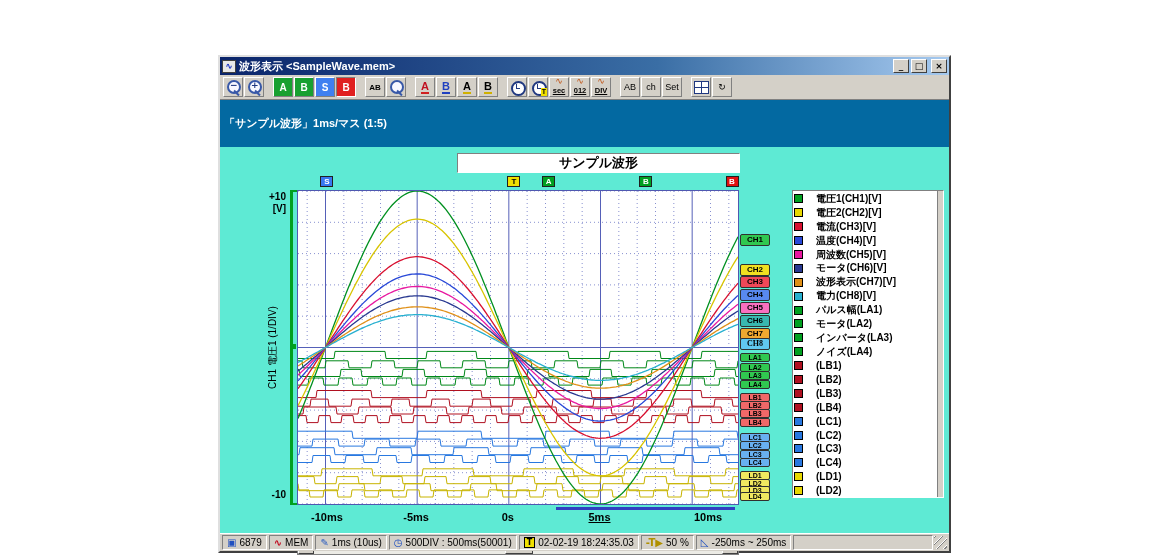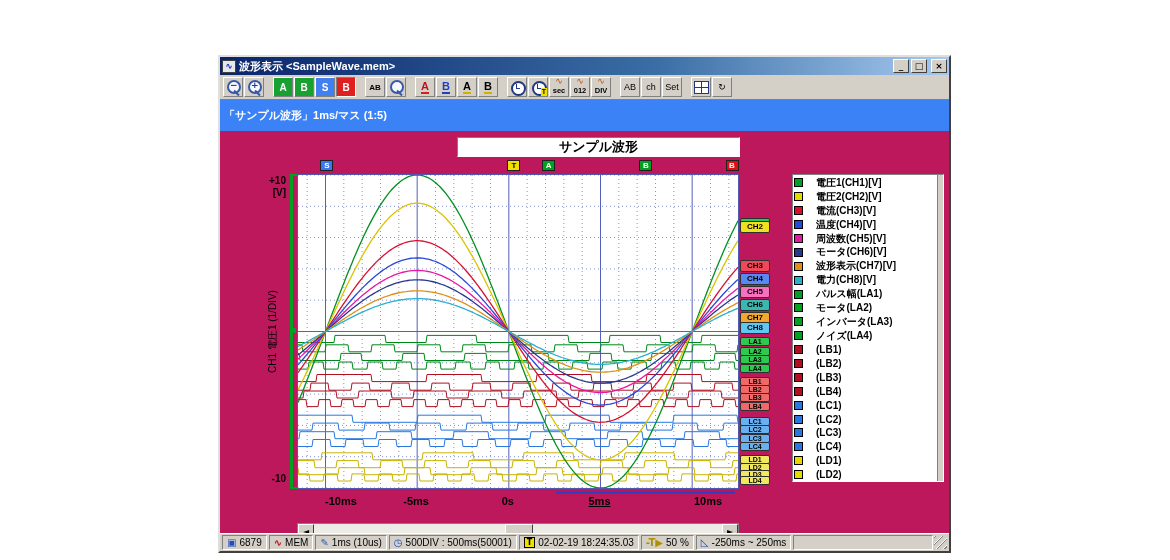--- a/index.html
+++ b/index.html
@@ -43,31 +43,31 @@
   .tb-btn.ul-yellow .tb-label { border-bottom:2px solid #d0b000; }
   .tb-btn.sup .tb-label { font-weight:bold; font-size:8px; }
   .tb-btn.clock::before { content:""; position:absolute; top:3px; left:3px; width:11px; height:11px;
     border:2px solid #203880; border-radius:50%; background:#fff; }
   .tb-btn.clock::after { content:""; position:absolute; top:6px; left:8px; width:3px; height:4px;
     border-left:1px solid #203880; border-bottom:1px solid #203880; }
   .tb-btn.clock .tb-label { position:absolute; bottom:0; right:0; font:bold 7px/8px "Liberation Sans",sans-serif;
     background:#f0e000; padding:0 1px; }
   .tb-btn.wave::before { content:"\223F"; position:absolute; top:-2px; left:50%; transform:translateX(-50%);
     font-size:9px; color:#c05010; }
-  .tb-btn.wave .tb-label { font:bold 7.5px "Liberation Sans",sans-serif; margin-top:7px; }
+  .tb-btn.wave .tb-label { font:bold 7.5px "Liberation Sans",sans-serif; margin-top:7px;text-decoration:underline; }
   .tb-btn.gridicon::before { content:""; width:13px; height:11px; border:1px solid #203880; background:
     linear-gradient(#203880 0 0) 50% 0/1px 100% no-repeat,
     linear-gradient(#203880 0 0) 0 50%/100% 1px no-repeat, #fff; }
 
   
-  .infobar { flex:0 0 15px; background:#3b82f6; color:#fff; font:bold 11px/15px "Liberation Sans",sans-serif;
-    padding:8px 4px; white-space:nowrap; }
-
-  
-  .main { position:relative; flex:1 1 auto; background:#be185d;padding-left:17px; }
+  .infobar { flex:0 0 15px; background:#0369a1; color:#fff; font:bold 11px/15px "Liberation Sans",sans-serif;
+    padding:16px 4px; white-space:nowrap; }
+
+  
+  .main { position:relative; flex:1 1 auto; background:#5eead4;padding-left:17px; }
   .chart-title-box { position:absolute; left:237px; top:6px; width:283px; height:20px; background:#fff;
     border:1px solid; border-color:#808080 #fff #fff #808080; text-align:center;
     font:bold 13px/18px "Liberation Sans",sans-serif; }
   #marker-row { position:absolute; left:77px; top:29px; width:442px; height:12px; overflow:hidden; }
   .marker { position:absolute; top:0; width:13px; height:11px; border:1px solid #202020;
     font:bold 8px/10px "Liberation Sans",sans-serif; text-align:center; }
   .ylab { position:absolute; font:bold 10px "Liberation Sans",sans-serif; width:36px; text-align:right; }
   .yrot { position:absolute; left:-98px; top:194px; width:300px; height:13px; transform:rotate(-90deg);
     font:10px "Liberation Sans",sans-serif; text-align:center; }
   .scalebar { position:absolute; left:70px; top:43px; width:5px; height:315px; border-left:3px solid #00a020; }
@@ -282,27 +282,27 @@
             <path d="M0 189.9 L2 187.6 L4 185.3 L6 183.0 L8 180.6 L10 178.2 L12 175.8 L14 173.4 L16 170.9 L18 168.4 L20 165.9 L22 163.4 L24 160.9 L26 158.4 L28 155.9 L30 153.3 L32 150.8 L34 148.3 L36 145.8 L38 143.3 L40 140.9 L42 138.4 L44 136.0 L46 133.6 L48 131.2 L50 128.8 L52 126.5 L54 124.2 L56 122.0 L58 119.8 L60 117.6 L62 115.5 L64 113.4 L66 111.4 L68 109.5 L70 107.5 L72 105.7 L74 103.9 L76 102.2 L78 100.5 L80 98.9 L82 97.4 L84 95.9 L86 94.5 L88 93.2 L90 91.9 L92 90.8 L94 89.7 L96 88.7 L98 87.7 L100 86.9 L102 86.1 L104 85.4 L106 84.8 L108 84.3 L110 83.9 L112 83.5 L114 83.2 L116 83.1 L118 83.0 L120 83.0 L122 83.0 L124 83.2 L126 83.4 L128 83.8 L130 84.2 L132 84.7 L134 85.3 L136 86.0 L138 86.7 L140 87.6 L142 88.5 L144 89.5 L146 90.6 L148 91.7 L150 93.0 L152 94.3 L154 95.7 L156 97.1 L158 98.6 L160 100.2 L162 101.9 L164 103.6 L166 105.4 L168 107.2 L170 109.1 L172 111.1 L174 113.1 L176 115.2 L178 117.3 L180 119.4 L182 121.6 L184 123.9 L186 126.1 L188 128.4 L190 130.8 L192 133.2 L194 135.6 L196 138.0 L198 140.5 L200 142.9 L202 145.4 L204 147.9 L206 150.4 L208 152.9 L210 155.4 L212 158.0 L214 160.5 L216 163.0 L218 165.5 L220 168.0 L222 170.5 L224 173.0 L226 175.4 L228 177.8 L230 180.2 L232 182.6 L234 184.9 L236 187.2 L238 189.5 L240 191.8 L242 193.9 L244 196.1 L246 198.2 L248 200.2 L250 202.2 L252 204.2 L254 206.1 L256 207.9 L258 209.7 L260 211.4 L262 213.0 L264 214.6 L266 216.1 L268 217.6 L270 218.9 L272 220.2 L274 221.5 L276 222.6 L278 223.7 L280 224.7 L282 225.6 L284 226.4 L286 227.1 L288 227.8 L290 228.4 L292 228.9 L294 229.3 L296 229.6 L298 229.8 L300 230.0 L302 230.1 L304 230.0 L306 229.9 L308 229.7 L310 229.4 L312 229.1 L314 228.6 L316 228.1 L318 227.5 L320 226.8 L322 226.0 L324 225.1 L326 224.2 L328 223.1 L330 222.0 L332 220.9 L334 219.6 L336 218.3 L338 216.9 L340 215.4 L342 213.8 L344 212.2 L346 210.5 L348 208.8 L350 207.0 L352 205.1 L354 203.2 L356 201.2 L358 199.2 L360 197.1 L362 195.0 L364 192.9 L366 190.6 L368 188.4 L370 186.1 L372 183.8 L374 181.4 L376 179.0 L378 176.6 L380 174.2 L382 171.7 L384 169.2 L386 166.8 L388 164.3 L390 161.7 L392 159.2 L394 156.7 L396 154.2 L398 151.7 L400 149.2 L402 146.7 L404 144.2 L406 141.7 L408 139.2 L410 136.8 L412 134.4 L414 132.0 L416 129.6 L418 127.3 L420 125.0 L422 122.7 L424 120.5 L426 118.3 L428 116.2 L430 114.1 L432 112.1 L434 110.1 L436 108.2 L438 106.3 L440 104.5 " stroke="#2848d8" fill="none" stroke-width="1.3"></path>
             <path d="M0 184.2 L2 182.3 L4 180.4 L6 178.5 L8 176.5 L10 174.5 L12 172.5 L14 170.5 L16 168.5 L18 166.4 L20 164.3 L22 162.2 L24 160.2 L26 158.1 L28 156.0 L30 153.9 L32 151.8 L34 149.7 L36 147.6 L38 145.6 L40 143.5 L42 141.5 L44 139.5 L46 137.5 L48 135.5 L50 133.5 L52 131.6 L54 129.7 L56 127.9 L58 126.0 L60 124.2 L62 122.5 L64 120.8 L66 119.1 L68 117.5 L70 115.9 L72 114.3 L74 112.9 L76 111.4 L78 110.0 L80 108.7 L82 107.4 L84 106.2 L86 105.1 L88 104.0 L90 102.9 L92 102.0 L94 101.1 L96 100.2 L98 99.4 L100 98.7 L102 98.1 L104 97.5 L106 97.0 L108 96.6 L110 96.2 L112 95.9 L114 95.7 L116 95.6 L118 95.5 L120 95.5 L122 95.5 L124 95.7 L126 95.9 L128 96.2 L130 96.5 L132 96.9 L134 97.4 L136 98.0 L138 98.6 L140 99.3 L142 100.1 L144 100.9 L146 101.8 L148 102.8 L150 103.8 L152 104.9 L154 106.0 L156 107.2 L158 108.5 L160 109.8 L162 111.2 L164 112.6 L166 114.1 L168 115.6 L170 117.2 L172 118.8 L174 120.5 L176 122.2 L178 123.9 L180 125.7 L182 127.6 L184 129.4 L186 131.3 L188 133.2 L190 135.2 L192 137.1 L194 139.1 L196 141.2 L198 143.2 L200 145.2 L202 147.3 L204 149.4 L206 151.5 L208 153.5 L210 155.6 L212 157.7 L214 159.8 L216 161.9 L218 164.0 L220 166.0 L222 168.1 L224 170.2 L226 172.2 L228 174.2 L230 176.2 L232 178.2 L234 180.1 L236 182.0 L238 183.9 L240 185.8 L242 187.6 L244 189.4 L246 191.1 L248 192.8 L250 194.5 L252 196.1 L254 197.6 L256 199.2 L258 200.6 L260 202.1 L262 203.4 L264 204.7 L266 206.0 L268 207.2 L270 208.3 L272 209.4 L274 210.4 L276 211.3 L278 212.2 L280 213.1 L282 213.8 L284 214.5 L286 215.1 L288 215.7 L290 216.1 L292 216.5 L294 216.9 L296 217.2 L298 217.4 L300 217.5 L302 217.5 L304 217.5 L306 217.4 L308 217.3 L310 217.0 L312 216.7 L314 216.4 L316 215.9 L318 215.4 L320 214.8 L322 214.2 L324 213.4 L326 212.7 L328 211.8 L330 210.9 L332 209.9 L334 208.9 L336 207.8 L338 206.6 L340 205.4 L342 204.1 L344 202.7 L346 201.3 L348 199.9 L350 198.4 L352 196.9 L354 195.3 L356 193.6 L358 192.0 L360 190.2 L362 188.5 L364 186.7 L366 184.8 L368 183.0 L370 181.1 L372 179.1 L374 177.2 L376 175.2 L378 173.2 L380 171.2 L382 169.1 L384 167.1 L386 165.0 L388 162.9 L390 160.9 L392 158.8 L394 156.7 L396 154.6 L398 152.5 L400 150.4 L402 148.3 L404 146.3 L406 144.2 L408 142.2 L410 140.1 L412 138.1 L414 136.2 L416 134.2 L418 132.3 L420 130.4 L422 128.5 L424 126.6 L426 124.8 L428 123.1 L430 121.3 L432 119.6 L434 118.0 L436 116.4 L438 114.8 L440 113.3 " stroke="#e818a0" fill="none" stroke-width="1.3"></path>
             <path d="M0 179.9 L2 178.4 L4 176.7 L6 175.1 L8 173.4 L10 171.8 L12 170.1 L14 168.3 L16 166.6 L18 164.9 L20 163.1 L22 161.4 L24 159.6 L26 157.8 L28 156.1 L30 154.3 L32 152.5 L34 150.8 L36 149.0 L38 147.3 L40 145.5 L42 143.8 L44 142.1 L46 140.4 L48 138.7 L50 137.1 L52 135.4 L54 133.8 L56 132.3 L58 130.7 L60 129.2 L62 127.7 L64 126.3 L66 124.8 L68 123.5 L70 122.1 L72 120.8 L74 119.6 L76 118.4 L78 117.2 L80 116.1 L82 115.0 L84 114.0 L86 113.0 L88 112.0 L90 111.2 L92 110.4 L94 109.6 L96 108.9 L98 108.2 L100 107.6 L102 107.1 L104 106.6 L106 106.2 L108 105.8 L110 105.5 L112 105.2 L114 105.1 L116 104.9 L118 104.9 L120 104.9 L122 104.9 L124 105.0 L126 105.2 L128 105.4 L130 105.7 L132 106.1 L134 106.5 L136 107.0 L138 107.5 L140 108.1 L142 108.8 L144 109.5 L146 110.2 L148 111.0 L150 111.9 L152 112.8 L154 113.8 L156 114.8 L158 115.9 L160 117.0 L162 118.2 L164 119.4 L166 120.6 L168 121.9 L170 123.2 L172 124.6 L174 126.0 L176 127.5 L178 129.0 L180 130.5 L182 132.0 L184 133.6 L186 135.2 L188 136.8 L190 138.5 L192 140.1 L194 141.8 L196 143.5 L198 145.2 L200 147.0 L202 148.7 L204 150.5 L206 152.2 L208 154.0 L210 155.8 L212 157.5 L214 159.3 L216 161.1 L218 162.8 L220 164.6 L222 166.3 L224 168.1 L226 169.8 L228 171.5 L230 173.2 L232 174.8 L234 176.5 L236 178.1 L238 179.7 L240 181.3 L242 182.8 L244 184.3 L246 185.8 L248 187.2 L250 188.6 L252 190.0 L254 191.3 L256 192.6 L258 193.8 L260 195.0 L262 196.2 L264 197.3 L266 198.4 L268 199.4 L270 200.3 L272 201.3 L274 202.1 L276 202.9 L278 203.7 L280 204.4 L282 205.0 L284 205.6 L286 206.1 L288 206.6 L290 207.0 L292 207.3 L294 207.6 L296 207.8 L298 208.0 L300 208.1 L302 208.1 L304 208.1 L306 208.1 L308 207.9 L310 207.7 L312 207.5 L314 207.1 L316 206.8 L318 206.3 L320 205.8 L322 205.3 L324 204.7 L326 204.0 L328 203.3 L330 202.5 L332 201.7 L334 200.8 L336 199.9 L338 198.9 L340 197.8 L342 196.8 L344 195.6 L346 194.4 L348 193.2 L350 192.0 L352 190.7 L354 189.3 L356 187.9 L358 186.5 L360 185.0 L362 183.5 L364 182.0 L366 180.5 L368 178.9 L370 177.3 L372 175.6 L374 174.0 L376 172.3 L378 170.6 L380 168.9 L382 167.2 L384 165.5 L386 163.7 L388 161.9 L390 160.2 L392 158.4 L394 156.6 L396 154.9 L398 153.1 L400 151.3 L402 149.6 L404 147.8 L406 146.1 L408 144.4 L410 142.7 L412 141.0 L414 139.3 L416 137.6 L418 136.0 L420 134.4 L422 132.8 L424 131.2 L426 129.7 L428 128.2 L430 126.7 L432 125.3 L434 123.9 L436 122.6 L438 121.3 L440 120.0 " stroke="#283890" fill="none" stroke-width="1.3"></path>
             <path d="M0 175.0 L2 173.7 L4 172.4 L6 171.2 L8 169.8 L10 168.5 L12 167.2 L14 165.8 L16 164.5 L18 163.1 L20 161.7 L22 160.3 L24 158.9 L26 157.5 L28 156.2 L30 154.8 L32 153.4 L34 152.0 L36 150.6 L38 149.2 L40 147.9 L42 146.5 L44 145.1 L46 143.8 L48 142.5 L50 141.2 L52 139.9 L54 138.7 L56 137.4 L58 136.2 L60 135.0 L62 133.8 L64 132.7 L66 131.6 L68 130.5 L70 129.4 L72 128.4 L74 127.4 L76 126.4 L78 125.5 L80 124.6 L82 123.8 L84 123.0 L86 122.2 L88 121.5 L90 120.8 L92 120.1 L94 119.5 L96 119.0 L98 118.5 L100 118.0 L102 117.6 L104 117.2 L106 116.8 L108 116.6 L110 116.3 L112 116.1 L114 116.0 L116 115.9 L118 115.8 L120 115.8 L122 115.9 L124 115.9 L126 116.1 L128 116.3 L130 116.5 L132 116.8 L134 117.1 L136 117.5 L138 117.9 L140 118.4 L142 118.9 L144 119.4 L146 120.0 L148 120.7 L150 121.4 L152 122.1 L154 122.8 L156 123.6 L158 124.5 L160 125.4 L162 126.3 L164 127.2 L166 128.2 L168 129.2 L170 130.3 L172 131.4 L174 132.5 L176 133.6 L178 134.8 L180 136.0 L182 137.2 L184 138.4 L186 139.7 L188 141.0 L190 142.3 L192 143.6 L194 144.9 L196 146.3 L198 147.6 L200 149.0 L202 150.4 L204 151.7 L206 153.1 L208 154.5 L210 155.9 L212 157.3 L214 158.7 L216 160.1 L218 161.5 L220 162.9 L222 164.2 L224 165.6 L226 167.0 L228 168.3 L230 169.6 L232 170.9 L234 172.2 L236 173.5 L238 174.8 L240 176.0 L242 177.2 L244 178.4 L246 179.6 L248 180.7 L250 181.8 L252 182.9 L254 183.9 L256 184.9 L258 185.9 L260 186.9 L262 187.8 L264 188.7 L266 189.5 L268 190.3 L270 191.0 L272 191.8 L274 192.4 L276 193.1 L278 193.7 L280 194.2 L282 194.7 L284 195.2 L286 195.6 L288 195.9 L290 196.3 L292 196.5 L294 196.8 L296 196.9 L298 197.1 L300 197.2 L302 197.2 L304 197.2 L306 197.1 L308 197.0 L310 196.9 L312 196.7 L314 196.4 L316 196.1 L318 195.8 L320 195.4 L322 194.9 L324 194.5 L326 193.9 L328 193.4 L330 192.8 L332 192.1 L334 191.4 L336 190.7 L338 189.9 L340 189.1 L342 188.2 L344 187.3 L346 186.4 L348 185.4 L350 184.4 L352 183.4 L354 182.3 L356 181.3 L358 180.1 L360 179.0 L362 177.8 L364 176.6 L366 175.4 L368 174.1 L370 172.9 L372 171.6 L374 170.3 L376 169.0 L378 167.6 L380 166.3 L382 164.9 L384 163.6 L386 162.2 L388 160.8 L390 159.4 L392 158.0 L394 156.6 L396 155.2 L398 153.8 L400 152.4 L402 151.1 L404 149.7 L406 148.3 L408 146.9 L410 145.6 L412 144.3 L414 142.9 L416 141.6 L418 140.3 L420 139.1 L422 137.8 L424 136.6 L426 135.4 L428 134.2 L430 133.1 L432 131.9 L434 130.8 L436 129.8 L438 128.7 L440 127.7 " stroke="#e09018" fill="none" stroke-width="1.3"></path>
             <path d="M0 171.4 L2 170.4 L4 169.4 L6 168.3 L8 167.3 L10 166.2 L12 165.1 L14 164.0 L16 162.9 L18 161.8 L20 160.7 L22 159.6 L24 158.5 L26 157.3 L28 156.2 L30 155.1 L32 154.0 L34 152.8 L36 151.7 L38 150.6 L40 149.5 L42 148.4 L44 147.3 L46 146.3 L48 145.2 L50 144.1 L52 143.1 L54 142.1 L56 141.1 L58 140.1 L60 139.1 L62 138.2 L64 137.3 L66 136.4 L68 135.5 L70 134.6 L72 133.8 L74 133.0 L76 132.2 L78 131.5 L80 130.8 L82 130.1 L84 129.4 L86 128.8 L88 128.2 L90 127.7 L92 127.1 L94 126.6 L96 126.2 L98 125.8 L100 125.4 L102 125.0 L104 124.7 L106 124.5 L108 124.2 L110 124.0 L112 123.9 L114 123.8 L116 123.7 L118 123.6 L120 123.6 L122 123.7 L124 123.7 L126 123.9 L128 124.0 L130 124.2 L132 124.4 L134 124.7 L136 125.0 L138 125.3 L140 125.7 L142 126.1 L144 126.6 L146 127.0 L148 127.6 L150 128.1 L152 128.7 L154 129.3 L156 130.0 L158 130.6 L160 131.4 L162 132.1 L164 132.9 L166 133.7 L168 134.5 L170 135.3 L172 136.2 L174 137.1 L176 138.0 L178 139.0 L180 139.9 L182 140.9 L184 141.9 L186 142.9 L188 144.0 L190 145.0 L192 146.1 L194 147.2 L196 148.2 L198 149.3 L200 150.4 L202 151.5 L204 152.7 L206 153.8 L208 154.9 L210 156.0 L212 157.2 L214 158.3 L216 159.4 L218 160.5 L220 161.6 L222 162.8 L224 163.9 L226 164.9 L228 166.0 L230 167.1 L232 168.2 L234 169.2 L236 170.2 L238 171.3 L240 172.3 L242 173.2 L244 174.2 L246 175.1 L248 176.0 L250 176.9 L252 177.8 L254 178.7 L256 179.5 L258 180.3 L260 181.0 L262 181.8 L264 182.5 L266 183.1 L268 183.8 L270 184.4 L272 185.0 L274 185.5 L276 186.0 L278 186.5 L280 187.0 L282 187.4 L284 187.7 L286 188.1 L288 188.4 L290 188.6 L292 188.8 L294 189.0 L296 189.2 L298 189.3 L300 189.3 L302 189.4 L304 189.4 L306 189.3 L308 189.2 L310 189.1 L312 188.9 L314 188.7 L316 188.5 L318 188.2 L320 187.9 L322 187.5 L324 187.2 L326 186.7 L328 186.3 L330 185.8 L332 185.3 L334 184.7 L336 184.1 L338 183.5 L340 182.8 L342 182.1 L344 181.4 L346 180.6 L348 179.9 L350 179.1 L352 178.2 L354 177.4 L356 176.5 L358 175.6 L360 174.7 L362 173.7 L364 172.7 L366 171.8 L368 170.7 L370 169.7 L372 168.7 L374 167.6 L376 166.6 L378 165.5 L380 164.4 L382 163.3 L384 162.2 L386 161.1 L388 160.0 L390 158.8 L392 157.7 L394 156.6 L396 155.5 L398 154.3 L400 153.2 L402 152.1 L404 151.0 L406 149.9 L408 148.8 L410 147.7 L412 146.6 L414 145.5 L416 144.5 L418 143.4 L420 142.4 L422 141.4 L424 140.4 L426 139.4 L428 138.5 L430 137.6 L432 136.7 L434 135.8 L436 134.9 L438 134.1 L440 133.3 " stroke="#28b0d0" fill="none" stroke-width="1.3"></path>
           </svg>
       </div>
 
       <div id="tags">
           <div class="tag analog" style="top: 44px; background: rgb(48, 200, 80);">CH1</div>
-          <div class="tag analog" style="top: 47px; background: rgb(240, 224, 32);">CH2</div>
+          <div class="tag analog" style="top: 74px; background: rgb(240, 224, 32);">CH2</div>
           <div class="tag analog" style="top: 86.3159px; background: rgb(240, 72, 88);">CH3</div>
           <div class="tag analog" style="top: 99.3159px; background: rgb(88, 136, 240);">CH4</div>
           <div class="tag analog" style="top: 112.316px; background: rgb(248, 112, 192);">CH5</div>
           <div class="tag analog" style="top: 125.316px; background: rgb(56, 184, 176);">CH6</div>
           <div class="tag analog" style="top: 138.316px; background: rgb(240, 168, 48);">CH7</div>
-          <div class="tag analog" style="top: 148px; background: rgb(96, 200, 240);">CH8</div>
+          <div class="tag analog" style="top: 148px; background: rgb(96, 200, 240); font-family: Liberation Serif, serif;">CH8</div>
           <div class="tag logic" style="top: 163.455px; background: rgb(48, 200, 80);">LA1</div>
           <div class="tag logic" style="top: 172.845px; background: rgb(48, 200, 80);">LA2</div>
           <div class="tag logic" style="top: 181.452px; background: rgb(48, 200, 80);">LA3</div>
           <div class="tag logic" style="top: 190.06px; background: rgb(48, 200, 80);">LA4</div>
           <div class="tag logic" style="top: 202.58px; background: rgb(240, 104, 104);">LB1</div>
           <div class="tag logic" style="top: 211.188px; background: rgb(240, 104, 104);">LB2</div>
           <div class="tag logic" style="top: 219.012px; background: rgb(240, 104, 104);">LB3</div>
           <div class="tag logic" style="top: 227.62px; background: rgb(240, 104, 104);">LB4</div>
           <div class="tag logic" style="top: 243.27px; background: rgb(104, 176, 240);">LC1</div>
           <div class="tag logic" style="top: 251.095px; background: rgb(104, 176, 240);">LC2</div>
@@ -402,21 +402,21 @@
             </div>
             <div class="leg-row">
               <span class="leg-icon" style="background: rgb(232, 216, 0);"></span>
               <span class="leg-label">(LD2)</span>
             </div>
           </div>
         <div class="legend-sb"></div>
       </div>
 
       <div id="xlabels">
-          <div class="xlab" style="left: 22px;">-10ms</div>
+          <div class="xlab" style="left: 8px;">-10ms</div>
           <div class="xlab" style="left: 97.1667px;">-5ms</div>
           <div class="xlab" style="left: 188.833px;">0s</div>
           <div class="xlab" style="left: 280.5px; text-decoration: underline;">5ms</div>
           <div class="xlab" style="left: 389px;">10ms</div>
         </div>
       <div id="rangebar" style="left: 335.5px; width: 179.667px;"></div>
 
       <div class="hscroll">
         <div class="sb-arrow left">◄</div>
         <div class="sb-thumb" id="sb-thumb" style="left: 207px;"></div>

